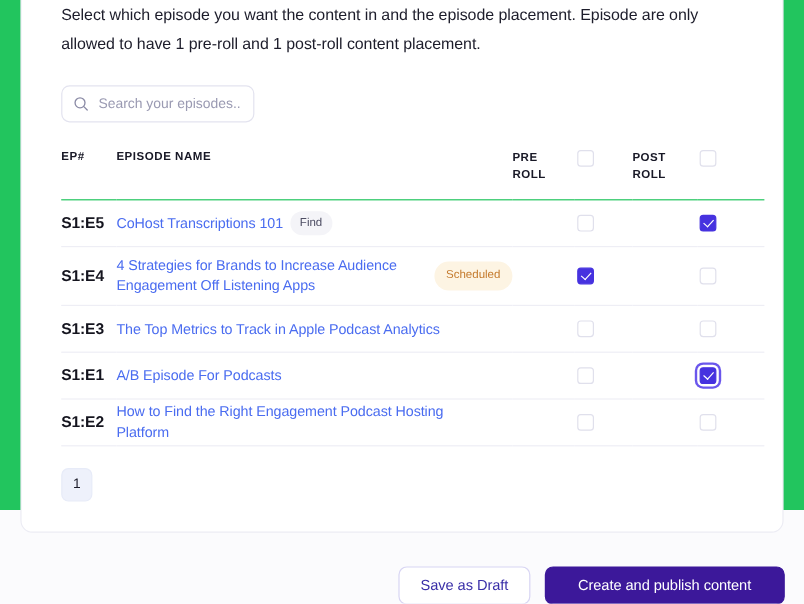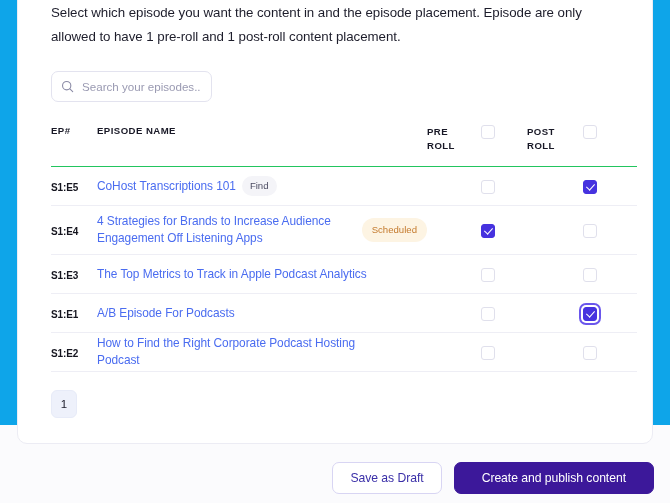--- a/index.html
+++ b/index.html
@@ -11,21 +11,21 @@
     overflow: hidden;
     background: #fbfbfd;
     font-family: "Liberation Sans", sans-serif;
     -webkit-font-smoothing: antialiased;
   }
 
   #app {
     position: relative;
     width: 670px;
     height: 425px;
-    background: #0ea5e9;
+    background: #22c55e;
   }
 
   
   .card {
     position: absolute;
     left: 17px;
     top: -40px;
     width: 636px;
     height: 484px;
     background: #ffffff;
@@ -108,21 +108,21 @@
 
   tbody td {
     border-bottom: 1px solid #eeeef5;
     vertical-align: middle;
     padding: 0;
     height: 39px;
   }
   tbody tr.tall td { height: 49px; }
 
   .ep-num {
-    font-size: 10px;
+    font-size: 13px;
     font-weight: 700;
     color: #15151f;
     letter-spacing: -0.1px;
   }
 
   .name-cell { display: flex; align-items: center; gap: 6px; }
   .ep-link {
     font-size: 11.9px;
     color: #4a6cf0;
     text-decoration: none;
@@ -190,21 +190,21 @@
     display: inline-flex;
     align-items: center;
     justify-content: center;
     padding: 0;
   }
 
   
   .actions {
     position: absolute;
     right: 16px;
-    top: 462px;
+    top: 472px;
     display: flex;
     align-items: center;
     gap: 12px;
   }
   .btn {
     font-family: "Liberation Sans", sans-serif;
     font-size: 12.2px;
     border-radius: 7px;
     cursor: pointer;
     line-height: 1;
@@ -331,21 +331,21 @@
                 </td>
                 <td></td>
                 <td class="cb-cell"><span class="cb"></span></td>
                 <td></td>
                 <td class="cb-cell"><span class="cb checked focused"></span></td>
               </tr>
               <tr>
                 <td><span class="ep-num">S1:E2</span></td>
                 <td>
                   <div class="name-cell">
-                    <a class="ep-link" href="#">How to Find the Right Corporate Podcast Hosting Podcast</a>
+                    <a class="ep-link" href="#">How to Find the Right Engagement Podcast Hosting Platform</a>
                   </div>
                 </td>
                 <td></td>
                 <td class="cb-cell"><span class="cb"></span></td>
                 <td></td>
                 <td class="cb-cell"><span class="cb"></span></td>
               </tr>
             </tbody>
         </table>
       </div>

